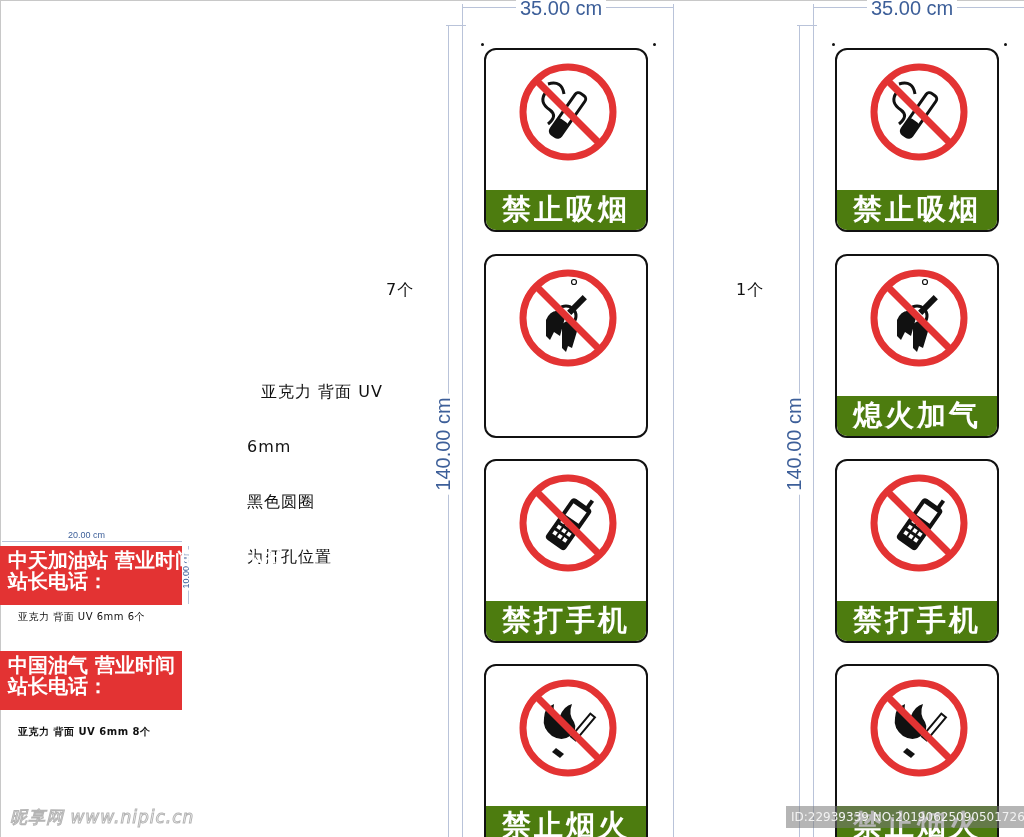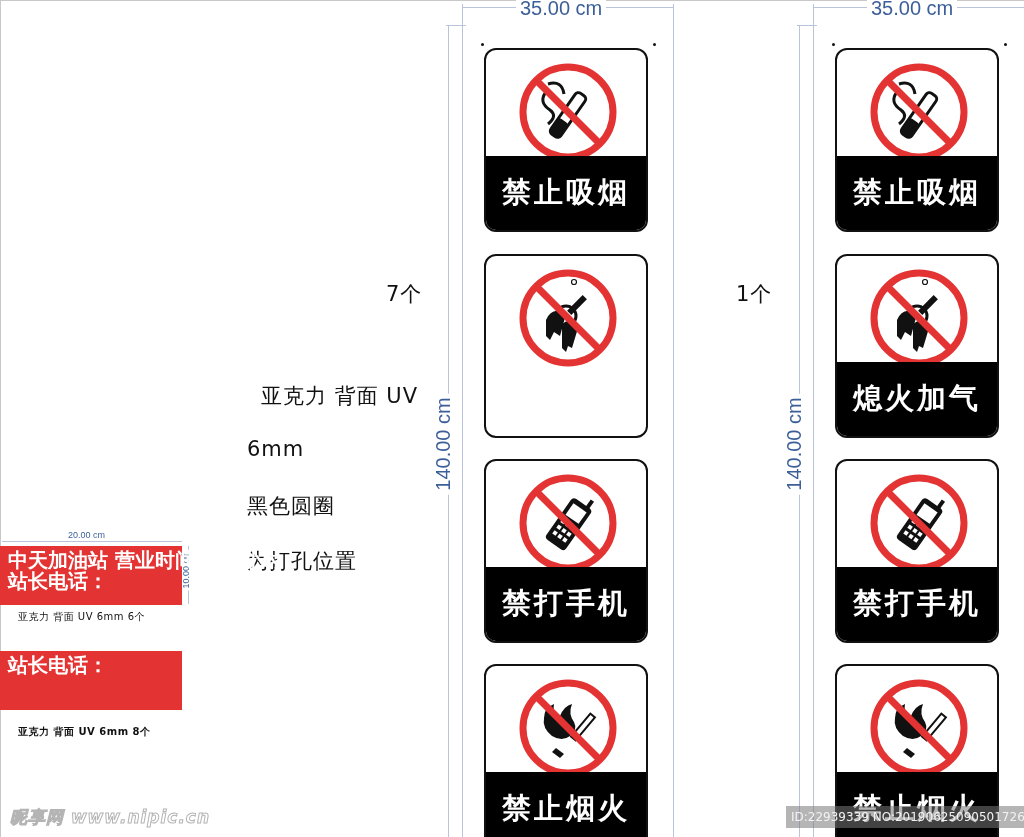--- a/index.html
+++ b/index.html
@@ -24,40 +24,40 @@
   .hole { position: absolute; width: 3px; height: 3px; border-radius: 50%; background: #111; }
 
   .sign {
     position: absolute; width: 164px; height: 184px;
     border: 2px solid #111; border-radius: 12px; overflow: hidden; background: #fff;
     box-sizing: border-box;
   }
   .sign .pict { position: absolute; left: 0; top: 0; width: 100%; height: 124px; }
   .sign .pict svg { position: absolute; left: 32px; top: 12px; }
   .sign .band {
-    position: absolute; left: 0; bottom: 0; width: 100%; height: 74px; background: #000000;
+    position: absolute; left: 0; bottom: 0; width: 100%; height: 40px; background: #4d7c0f;
     color: #fff; font-weight: bold; font-size: 29px; letter-spacing: 3px;
     display: flex; align-items: center; justify-content: center;
   }
 
   .note {
-    position: absolute; color: #111; font-size: 21px; white-space: nowrap;
+    position: absolute; color: #111; font-size: 16px; white-space: nowrap;
     font-family: "DejaVu Sans", sans-serif; letter-spacing: 1px;
   }
   .small-note { position: absolute; font-size: 10px; color: #111; white-space: nowrap; letter-spacing: 0.5px; }
 
   .banner {
     position: absolute; background: #e33333; color: #fff; font-weight: bold;
     font-size: 20px; line-height: 21px; padding: 4px 8px; box-sizing: border-box;
   }
   .banner div { white-space: nowrap; }
 
   .watermark-left {
     position: absolute; left: 10px; top: 806px; font-size: 17px; color: #fff;
-    -webkit-text-stroke: 1px #b4b4b4; font-weight: bold; letter-spacing: 1px;
+    -webkit-text-stroke: 1px #b4b4b4; font-weight: normal; letter-spacing: 1px;
     font-style: italic; white-space: nowrap;
   }
   .watermark-right {
     position: absolute; left: 786px; top: 806px; width: 238px; height: 22px;
     background: rgba(120,120,120,0.55); color: #f2f2f2; font-size: 12px; line-height: 22px;
     padding-left: 5px; box-sizing: border-box; white-space: nowrap; overflow: hidden;
   }
 </style>
 </head>
 <body>
@@ -259,19 +259,20 @@
 
   <div class="banner" style="left:0; top:546px; width:182px; height:59px;">
     <div>中天加油站  营业时间：24小时</div>
     <div>站长电话：</div>
   </div>
   <div class="small-note" style="left:18px; top:610px;">亚克力 背面 UV  6mm  6个</div>
 </div>
 
 <div>
   <div class="banner" style="left:0; top:651px; width:182px; height:59px;">
+    <div>中国油气  营业时间：24小时</div>
     <div>站长电话：</div>
   </div>
   <div class="small-note" style="left:18px; top:725px;font-weight:bold;">亚克力 背面 UV  6mm  8个</div>
 </div>
 
 <div class="watermark-left">昵享网 www.nipic.cn</div>
 <div class="watermark-right">ID:22939339 NO:20190625090501726082</div>
 
 </body></html>

